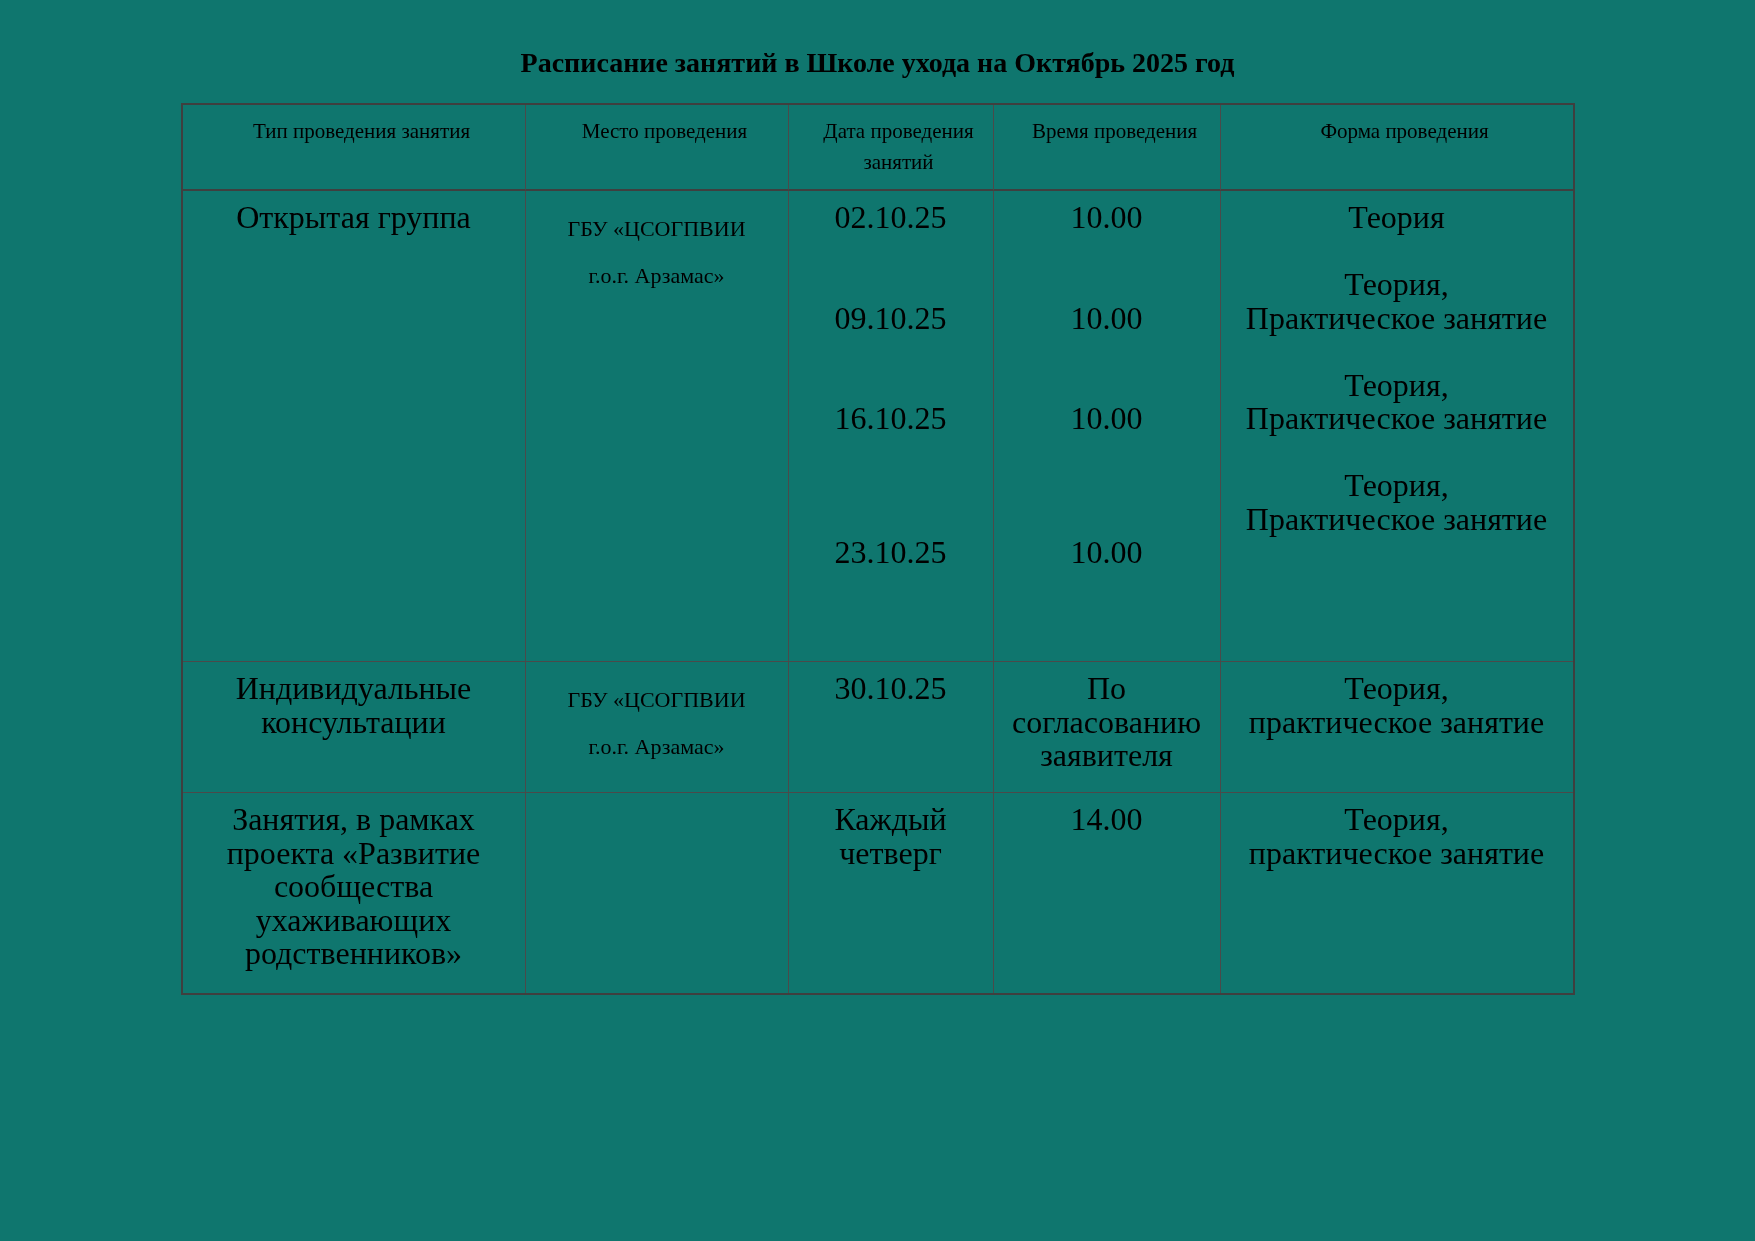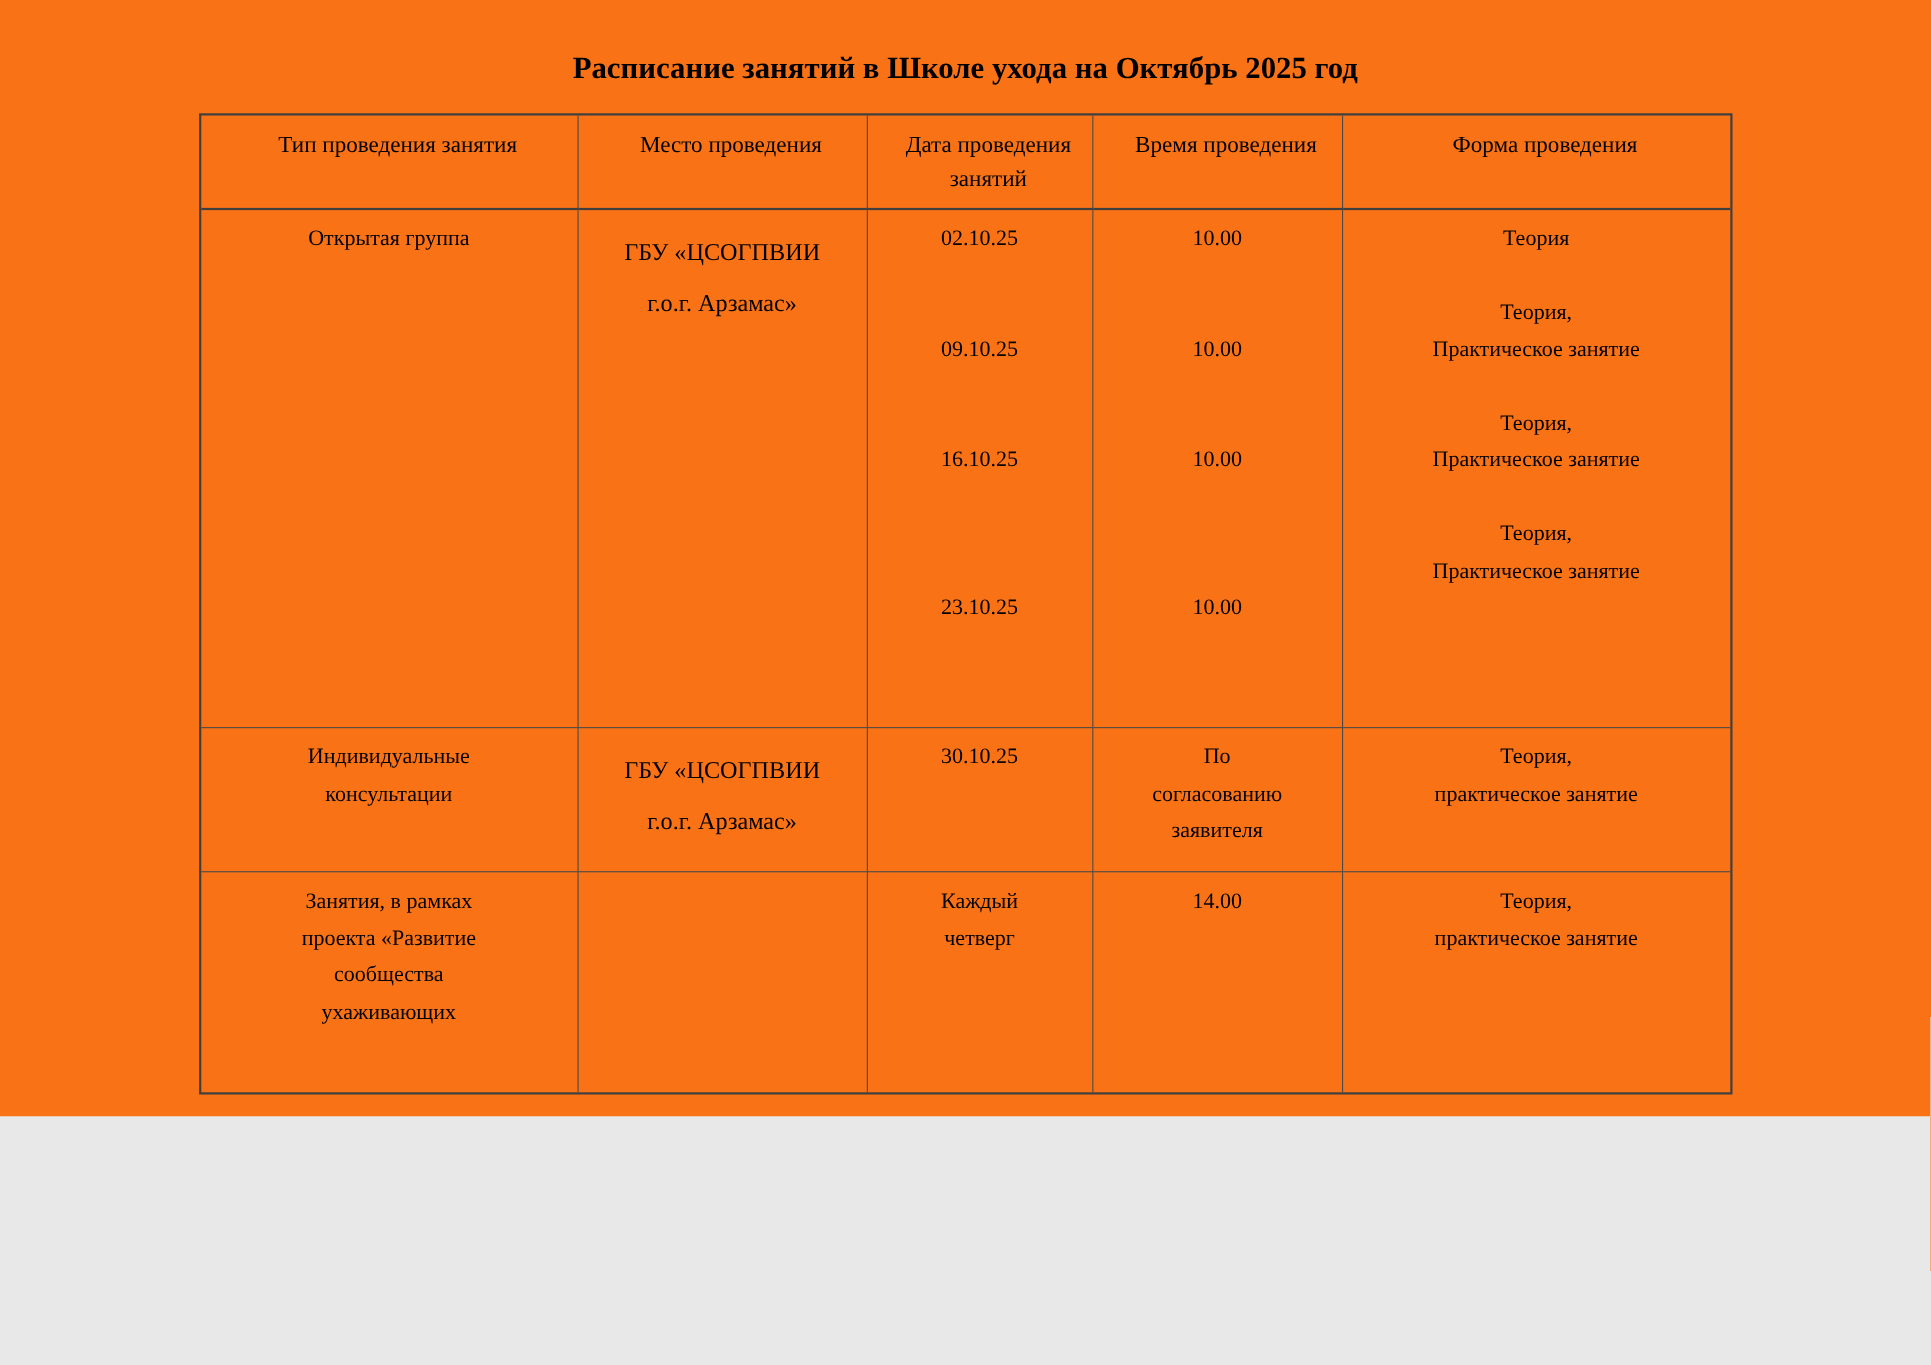--- a/index.html
+++ b/index.html
@@ -1,20 +1,20 @@
 <!DOCTYPE html>
 <html><head>
 <meta charset="utf-8">
 <style>
   html, body { margin: 0; padding: 0; background: #e8e8e8; }
   .page {
     position: relative;
     width: 1755px;
-    height: 1015px;
-    background: #f97316;
+    height: 1241px;
+    background: #0f766e;
     overflow: hidden;
     font-family: "Liberation Serif", "DejaVu Serif", serif;
     color: #000000;
   }
   .doc-title {
     width: 1394px;
     margin: 46px auto 0;
     text-align: center;
     font-size: 28px;
     line-height: 34px;
@@ -29,21 +29,21 @@
     grid-template-columns: 343px 263px 205px 227px 352px;
     grid-template-rows: 86px 471px 131px 200px;
     border: 2px solid #3f3f3f;
   }
   .c {
     box-sizing: border-box;
     border-right: 1px solid #4a4a4a;
     border-bottom: 1px solid #4a4a4a;
     text-align: center;
     padding: 10px 4px 0 4px;
-    font-size: 20px;
+    font-size: 32px;
     line-height: 33.5px;
     overflow: visible;
   }
   .c.lastcol { border-right: none; }
   .c.lastrow { border-bottom: none; }
   .c.hd {
     border-bottom: 2px solid #3f3f3f;
     font-size: 21px;
     line-height: 31px;
     padding-top: 11px;
@@ -137,20 +137,21 @@
     <div class="c lastcol">
       <div class="ln">Теория,</div>
       <div class="ln">практическое занятие</div>
     </div>
 
     <div class="c lastrow">
       <div class="ln">Занятия, в рамках</div>
       <div class="ln">проекта «Развитие</div>
       <div class="ln">сообщества</div>
       <div class="ln">ухаживающих</div>
+      <div class="ln">родственников»</div>
     </div>
     <div class="c pl lastrow"></div>
     <div class="c lastrow">
       <div class="ln">Каждый</div>
       <div class="ln">четверг</div>
     </div>
     <div class="c lastrow">
       <div class="ln">14.00</div>
     </div>
     <div class="c lastcol lastrow">

